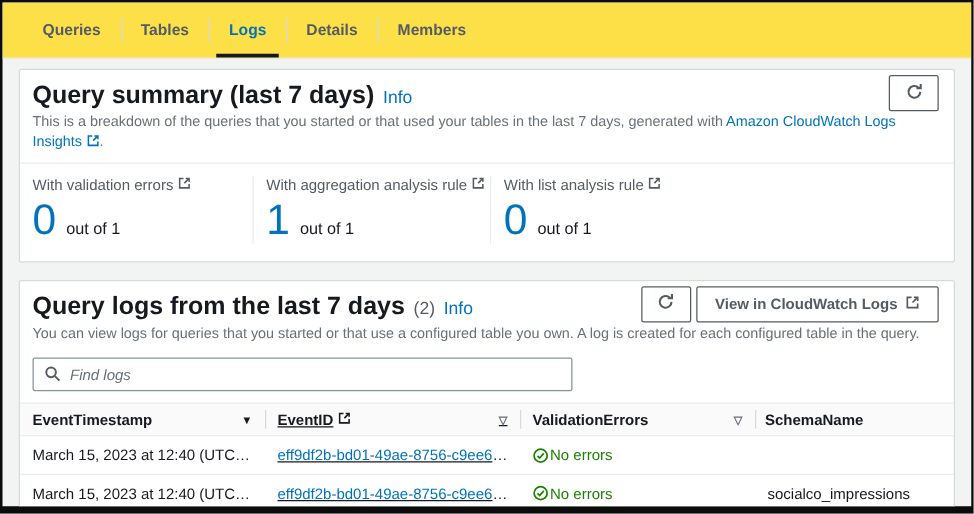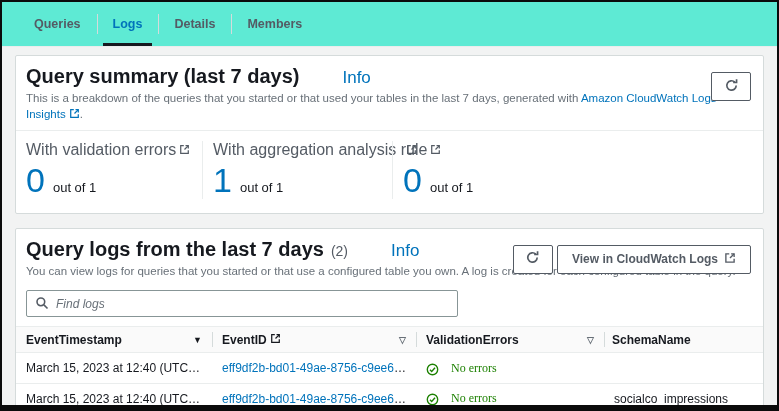--- a/index.html
+++ b/index.html
@@ -11,21 +11,21 @@
   }
   .screen {
     width: 779px; height: 411px;
     border: 2px solid #0b0b0b; border-bottom-width: 6px;
     background: #f2f3f3;
     overflow: hidden;
     position: relative;
   }
   
   .tabstrip {
-    background: #5eead4;
+    background: #fde047;
     height: 45px;
     display: flex;
     align-items: stretch;
     padding-left: 16px;
     border-bottom: 1px solid #eaeded;
   }
   .tab {
     display: flex; align-items: center;
     padding: 0 16px;
     font-size: 12.5px; font-weight: bold;
@@ -49,30 +49,30 @@
     border: 1px solid #d5dbdb;
     border-radius: 2px;
     margin: 0 13px;
   }
   .card-1 { margin-top: 8px; }
   .card-2 { margin-top: 14px; }
   .card-header { position: relative; padding: 9px 10px 7px 10px; }
   .card-title-row { display: flex; align-items: baseline; gap: 7px; white-space: nowrap; }
   .card-title { font-size: 20px; font-weight: bold; color: #16191f; }
   .counter { font-size: 14px; font-weight: 400; color: #545b64; }
-  .info-link { font-size: 17px; color: #0073bb; cursor: pointer; margin-left: 36px; }
+  .info-link { font-size: 14px; color: #0073bb; cursor: pointer; }
   .card-desc {
     margin-top: 3px;
     font-size: 11.5px; color: #687078;
     line-height: 1.35;
   }
   .text-link { color: #0073bb; cursor: pointer; text-decoration: none; }
   .ext-icon { display: inline-block; vertical-align: -1px; margin-left: 3px; }
   .header-actions {
-    position: absolute; top: 16px; right: 12px;
+    position: absolute; top: 4px; right: 12px;
     display: flex; gap: 4px;
   }
   .btn {
     height: 29px;
     background: #fff;
     border: 1px solid #545b64;
     border-radius: 2px;
     color: #545b64;
     font-size: 12px; font-weight: bold;
     display: flex; align-items: center; justify-content: center;
@@ -86,21 +86,21 @@
   .metrics {
     display: flex;
     border-top: 1px solid #eaeded;
     padding: 10px 0 14px 0;
   }
   .metric { padding: 0 10px; }
   .metric-1 { width: 186px; }
   .metric-2 { width: 190px; border-left: 1px solid #eaeded; }
   .metric-3 { flex: 1; border-left: 1px solid #eaeded; }
   .metric-label {
-    font-size: 16px; color: #545b64;
+    font-size: 12px; color: #545b64;
     display: flex; align-items: center;
     white-space: nowrap;
   }
   .metric-value-row { display: flex; align-items: baseline; margin-top: 4px; }
   .metric-value {
     font-size: 34px; font-weight: 300; line-height: 1.05;
     color: #0073bb;
   }
   .metric-suffix { font-size: 13px; color: #16191f; margin-left: 8px; }
   
@@ -142,31 +142,31 @@
   }
   .th + .th::before {
     content:""; position:absolute; left:0; top:5px; bottom:5px;
     width:1px; background:#d5dbdb;
   }
   .th-label { display: flex; align-items: center; }
   .sort-icon { font-size: 9px; margin-left: 8px; }
   .sort-filled { color: #16191f; }
   .sort-outline { color: #687078; }
   .col-ts { width: 196px; }
-  .col-id { width: 204px; }
+  .col-id { width: 204px; text-decoration: underline; }
   .col-val { width: 188px; }
   .col-schema { flex: 1; padding-left: 8px; }
   .row { height: 30px; }
   .row + .row { border-top: 1px solid #eaeded; }
   .td {
     padding: 0 10px;
     white-space: nowrap; overflow: hidden; text-overflow: ellipsis;
   }
   .td-id a { color: #0073bb; text-decoration: none; cursor: pointer; }
-  .td-val { color: #1d8102; display: flex; align-items: flex-end; gap: 12px; overflow: visible; font-family: Liberation Serif, serif; }
+  .td-val { color: #1d8102; display: flex; align-items: center; gap: 1px; overflow: visible; }
   .check-circle-icon { color: #1d8102; flex: none; display: inline-flex; }
   
   .tbl-footer {
     border-top: 1px solid #eaeded;
     text-align: center;
     padding: 6px 0 7px 0;
     font-size: 12px; font-weight: 600;
   }
 </style>
 </head>
@@ -191,20 +191,21 @@
       <circle cx="8" cy="8" r="6.4" fill="none" stroke="currentColor" stroke-width="1.7"></circle>
       <path d="M4.9 8.3l2.1 2.1 4.1-4.6" fill="none" stroke="currentColor" stroke-width="1.7"></path>
     </g>
   </defs>
 </svg>
 
 <div class="screen">
 
   <div class="tabstrip">
     <div class="tab">Queries</div>
+    <div class="tab">Tables</div>
     <div class="tab active">Logs</div>
     <div class="tab">Details</div>
     <div class="tab">Members</div>
   </div>
 
   <div class="card card-1">
     <div class="card-header">
       <div class="card-title-row">
         <span class="card-title">Query summary (last 7 days)</span>
         <span class="info-link">Info</span>
@@ -243,20 +244,21 @@
                 <use href="#i-ext"></use>
               </svg></span>
         </div>
         <div class="metric-value-row">
           <span class="metric-value">1</span>
           <span class="metric-suffix">out of 1</span>
         </div>
       </div>
       <div class="metric metric-3">
         <div class="metric-label">
+          <span>With list analysis rule</span>
           <span class="ext-icon"><svg width="11" height="11" viewBox="0 0 16 16">
                 <use href="#i-ext"></use>
               </svg></span>
         </div>
         <div class="metric-value-row">
           <span class="metric-value">0</span>
           <span class="metric-suffix">out of 1</span>
         </div>
       </div>
     </div>

